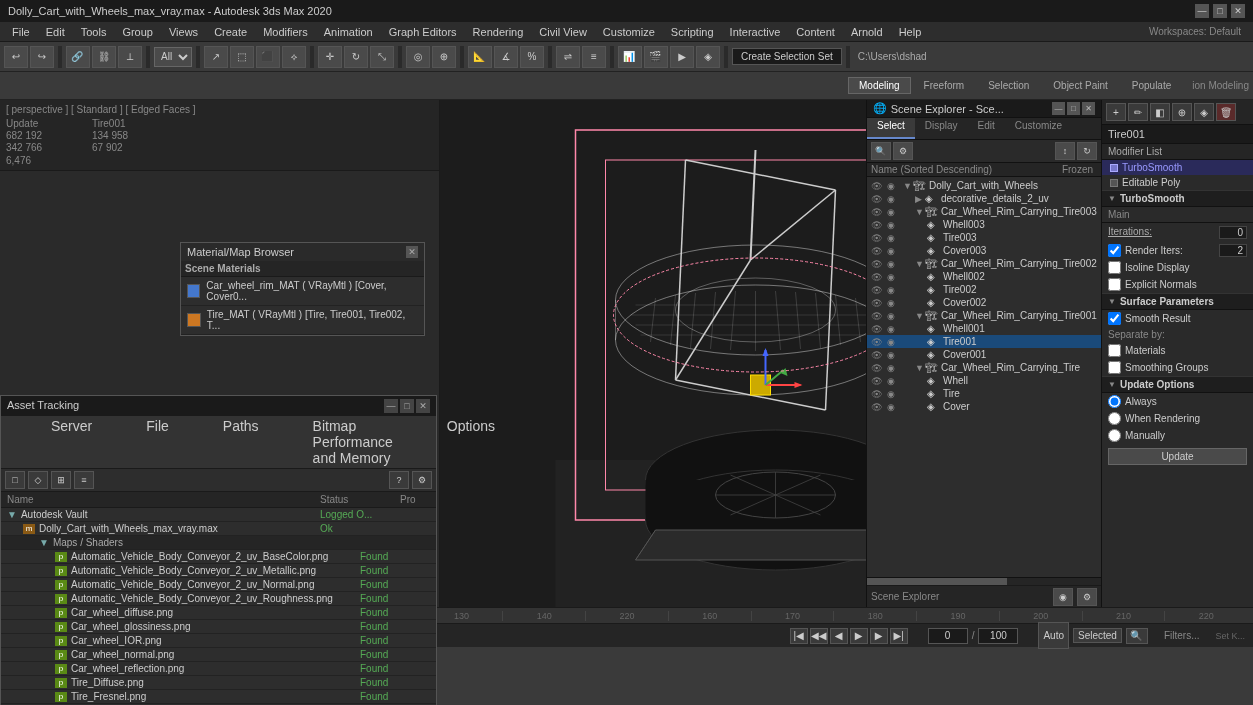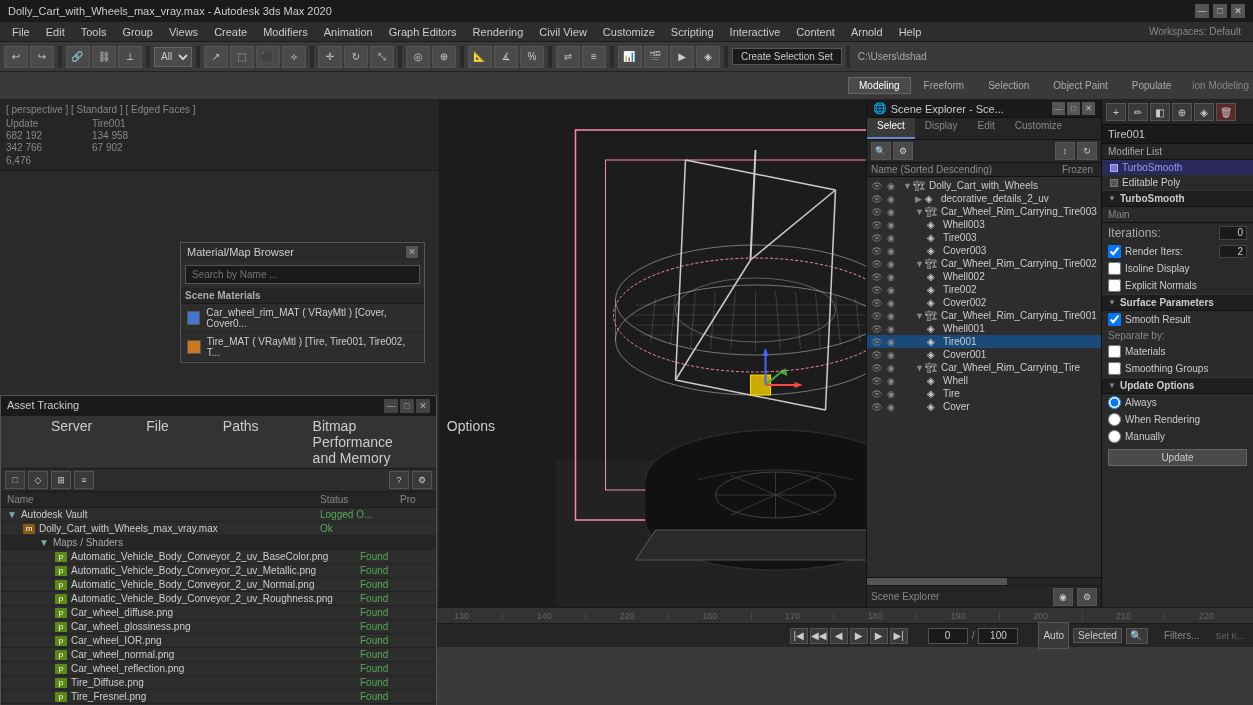--- a/index.html
+++ b/index.html
@@ -86,21 +86,21 @@
     
     .frame-controls { display: flex; gap: 2px; align-items: center; }
     .frame-btn { width: 18px; height: 16px; background: #3a3a3a; border: 1px solid #555; color: #ccc; font-size: 10px; cursor: pointer; }
     
     .whole-right { display: flex; flex-direction: column; width: 152px; min-width: 152px; background: #2a2a2a; border-left: 1px solid #111; overflow-y: auto; }
     
     .section-header { background: #1e1e1e; padding: 2px 6px; font-size: 10px; color: #ccc; font-weight: bold; border-bottom: 1px solid #111; border-top: 1px solid #333; display: flex; align-items: center; gap: 4px; }
     .section-header::before { content: '▼'; font-size: 8px; color: #888; }
     
     .prop-grid { display: grid; grid-template-columns: 1fr auto; gap: 1px 4px; padding: 3px 6px; }
-    .prop-name { font-size: 12px; color: #aaa; }
+    .prop-name { font-size: 10px; color: #aaa; text-decoration: underline; }
     .prop-val { font-size: 10px; color: #ccc; background: #1a1a1a; border: 1px solid #444; padding: 0 3px; text-align: right; min-width: 28px; }
     
     .modifier-list-header { padding: 2px 6px; font-size: 10px; color: #aaa; background: #252525; border-bottom: 1px solid #111; }
     .modifier-entry { padding: 2px 8px; font-size: 10px; cursor: pointer; display: flex; align-items: center; gap: 4px; }
     .modifier-entry.selected { background: #2a2a5a; }
     
     .prop-check-row { padding: 2px 6px; display: flex; align-items: center; gap: 4px; font-size: 10px; color: #ccc; }
     .prop-check-row input[type=checkbox] { margin: 0; }
     
     .update-btn { margin: 4px 6px; background: #4a4a4a; border: 1px solid #666; color: #ccc; padding: 2px 8px; font-size: 10px; cursor: pointer; text-align: center; }
@@ -223,23 +223,20 @@
       </div>
     </div>
 
     <div class="mat-browser">
       <div class="mat-header">
         <span>Material/Map Browser</span>
         <div style="display:flex;gap:2px;">
           <button class="floating-panel-header-btn">✕</button>
         </div>
       </div>
-      <div class="mat-search">
-        <input type="text" style="width: 100%; background: rgb(26, 26, 26); border: 1px solid rgb(85, 85, 85); color: rgb(204, 204, 204); padding: 3px 6px; font-size: 10px;" placeholder="Search by Name ...">
-      </div>
       <div class="mat-section">Scene Materials</div>
       <div class="mat-item">
         <div class="mat-color-swatch" style="background:#4477cc;"></div>
         <span>Car_wheel_rim_MAT ( VRayMtl ) [Cover, Cover0...</span>
       </div>
       <div class="mat-item">
         <div class="mat-color-swatch" style="background:#cc7722;"></div>
         <span>Tire_MAT ( VRayMtl ) [Tire, Tire001, Tire002, T...</span>
       </div>
     </div>

